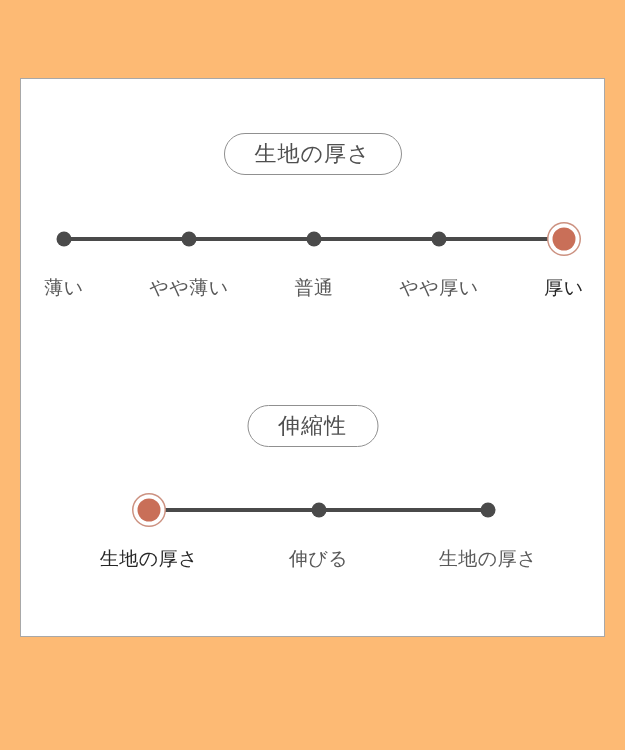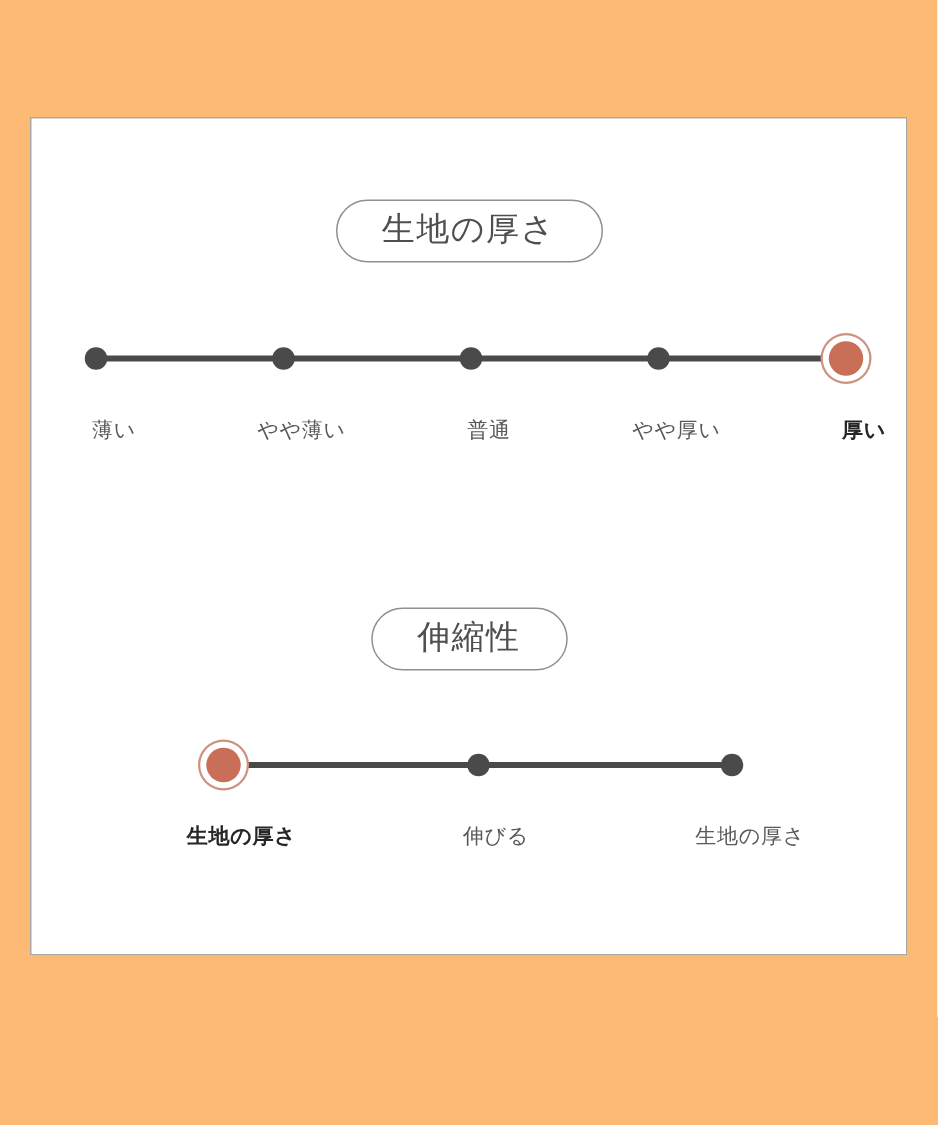--- a/index.html
+++ b/index.html
@@ -45,25 +45,25 @@
     position:absolute; left:0; top:0; transform:translate(-50%,-50%);
     width:15px; height:15px; border-radius:50%;
     background:#4a4a4a;
   }
   .node.selected .dot {
     width:23px; height:23px;
     background:#c96f58;
     box-shadow:0 0 0 4px #ffffff, 0 0 0 5.5px #cc9180;
   }
   .label {
-    position:absolute; left:12px; top:38px; transform:translateX(-50%);
+    position:absolute; left:0; top:38px; transform:translateX(-50%);
     white-space:nowrap;
-    font-size:14px; line-height:20px; color:#595959; letter-spacing:0.5px;
+    font-size:19px; line-height:20px; color:#595959; letter-spacing:0.5px;
   }
-  .node.selected .label { font-weight:bold; color:#262626; }
+  .node.selected .label { font-weight:normal; color:#262626; }
 
   
   .footnote {
     position:absolute; right:19px; top:653px;
     font-size:18px; line-height:22px; color:#666666; letter-spacing:0.5px;
     white-space:nowrap;
   }
 </style>
 </head>
 <body>

